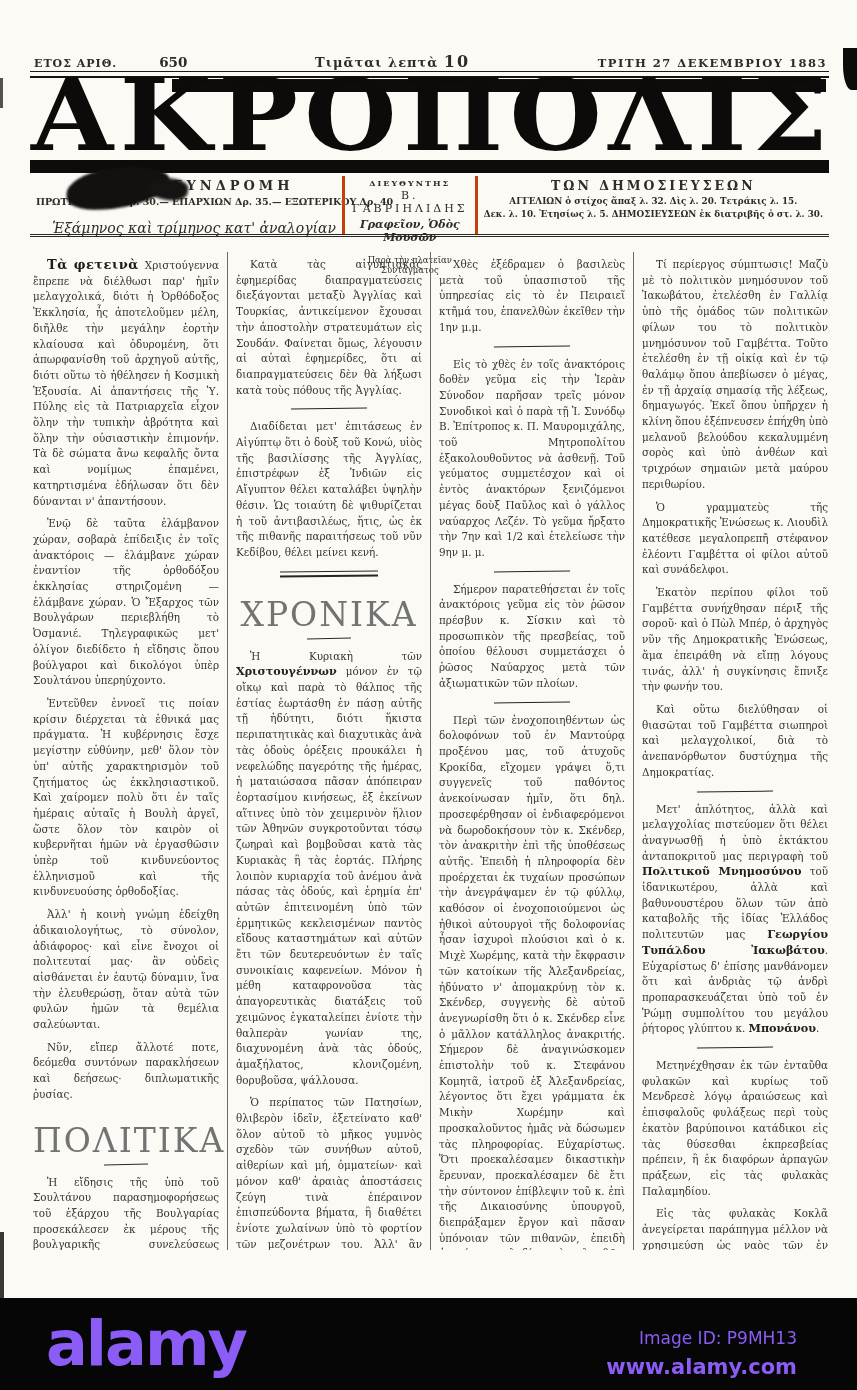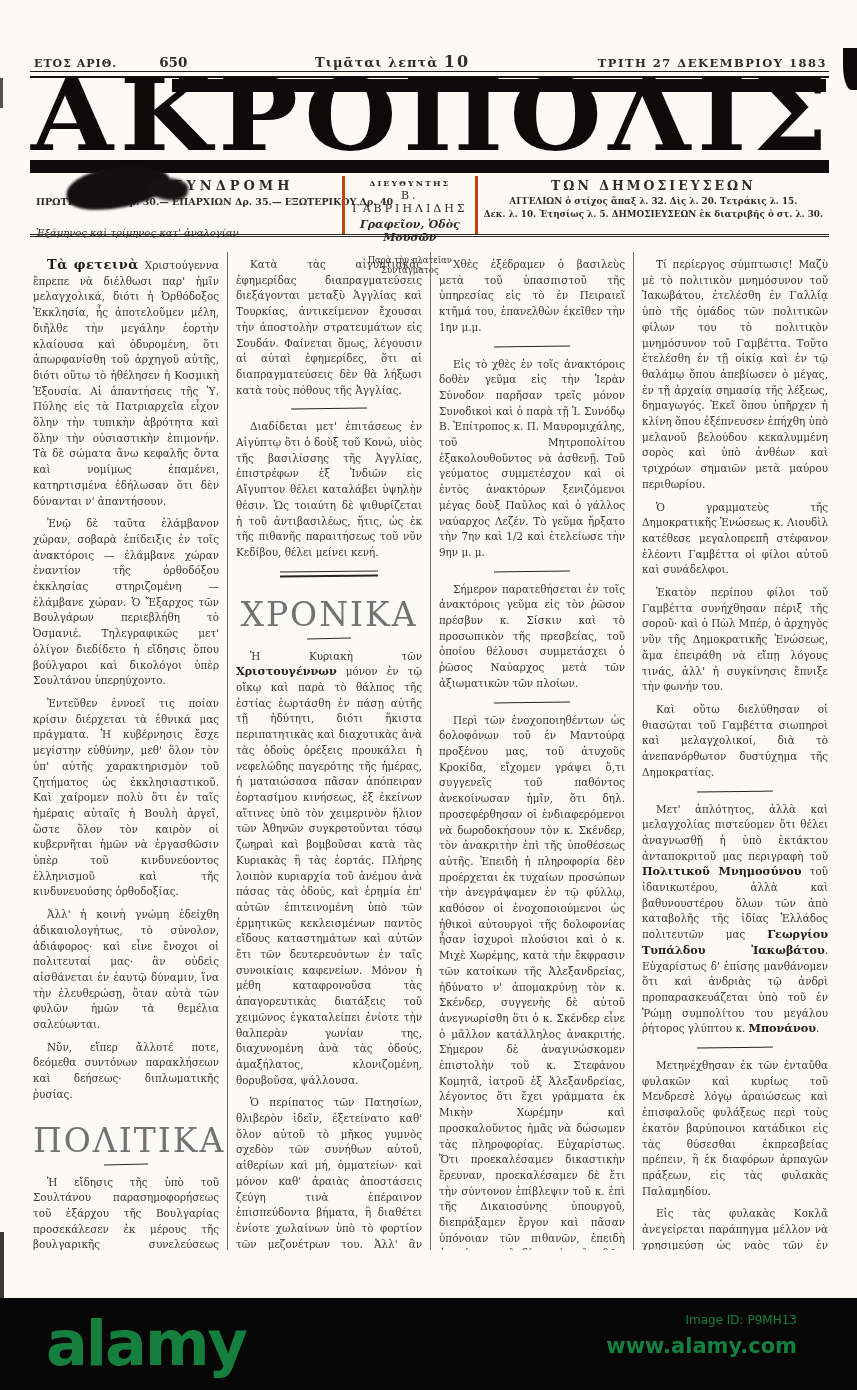--- a/index.html
+++ b/index.html
@@ -20,21 +20,21 @@
   .mh-letters span{transform:scaleY(.93);}
   
   .infobar{position:absolute;left:30px;right:28px;top:176px;height:58px;display:flex;border-bottom:3px double #2a2822;}
   .cell{padding:2px 6px 0;box-sizing:border-box;position:relative;}
   .cell + .cell{border-left:3px solid #c2410c;}
   .cell-sub{width:312px;}
   .cell-dir{width:252px;text-align:center;}
   .cell-ads{flex:1;text-align:center;}
   .sub-title{font-weight:bold;font-size:13px;letter-spacing:4px;text-align:center;padding-left:70px;}
   .sub-line{font-size:9.5px;font-weight:bold;margin-top:3px;white-space:nowrap;}
-  .sub-note{font-size:10px;font-style:italic;text-align:left;margin-top:20px;}
+  .sub-note{font-size:14px;font-style:italic;text-align:right;margin-top:13px;}
   .smudge{position:absolute;left:36px;top:-8px;width:104px;height:40px;background:#121110;border-radius:46% 54% 58% 42%/55% 45% 60% 40%;filter:blur(1.2px);transform:rotate(-7deg);}
   .smudge2{position:absolute;left:118px;top:2px;width:40px;height:22px;background:#161412;border-radius:60% 40% 50% 50%;filter:blur(1.5px);transform:rotate(9deg);}
   .dir-label{font-size:8px;letter-spacing:2px;font-weight:bold;}
   .dir-name{font-size:11px;letter-spacing:3px;margin-top:1px;}
   .dir-office{font-size:11px;font-weight:bold;font-style:italic;margin-top:3px;}
   .dir-addr{font-size:8.5px;margin-top:11px;}
   .ads-title{font-size:12.5px;font-weight:bold;letter-spacing:3px;}
   .ads-line{font-size:8.8px;font-weight:bold;margin-top:3px;white-space:nowrap;}
   
   .columnsWrap{position:absolute;left:31px;right:27px;top:252px;height:998px;display:flex;overflow:hidden;}
@@ -43,24 +43,24 @@
   .col:last-child{padding-right:2px;}
   .col + .col{border-left:1px solid #6e6a5f;}
   .para{margin:5px 0 7px;font-size:10.4px;line-height:15.7px;text-align:justify;text-indent:14px;color:#37342c;}
   .para b{font-size:11.2px;color:#24221c;}
   .para .lead{font-size:13px;letter-spacing:.5px;color:#1d1b16;}
   .sec{margin:18px 0 0;font-weight:400;font-size:33px;letter-spacing:2px;text-align:center;color:#737373;font-family:"DejaVu Serif",serif;}
   .flourish{width:44px;height:0;margin:4px auto 10px;border-top:1.5px solid #2c2a24;transform:rotate(-1.5deg);}
   .rule{width:76px;margin:10px auto;border-top:1.6px solid #27251f;transform:rotate(-.7deg);}
   .rule.double{width:98px;height:3px;border-top:1px solid #27251f;border-bottom:2px solid #27251f;}
   
-  .watermark{position:absolute;left:0;right:0;bottom:0;height:92px;background:#060606;color:#15803d;font-family:"DejaVu Sans",sans-serif;}
+  .watermark{position:absolute;left:0;right:0;bottom:0;height:92px;background:#060606;color:#8b5cf6;font-family:"DejaVu Sans",sans-serif;}
   .wm-logo{position:absolute;left:46px;top:6px;font-size:62px;font-weight:bold;letter-spacing:-2px;line-height:80px;}
   .wm-right{position:absolute;right:60px;top:15px;text-align:right;}
-  .wm-id{font-size:12px;font-weight:normal;}
+  .wm-id{font-size:17px;font-weight:normal;margin-top:15px;}
   .wm-url{font-size:21px;font-weight:bold;margin-top:7px;}
   
   .art{position:absolute;background:#0d0c0a;}
   .art-tr{right:0;top:48px;width:14px;height:42px;border-radius:0 0 0 60%;}
   .art-bl{left:0;top:1232px;width:4px;height:74px;background:#3a3832;}
   .art-ml{left:0;top:78px;width:3px;height:30px;background:#55524a;}
 </style>
 </head>
 <body>
 

